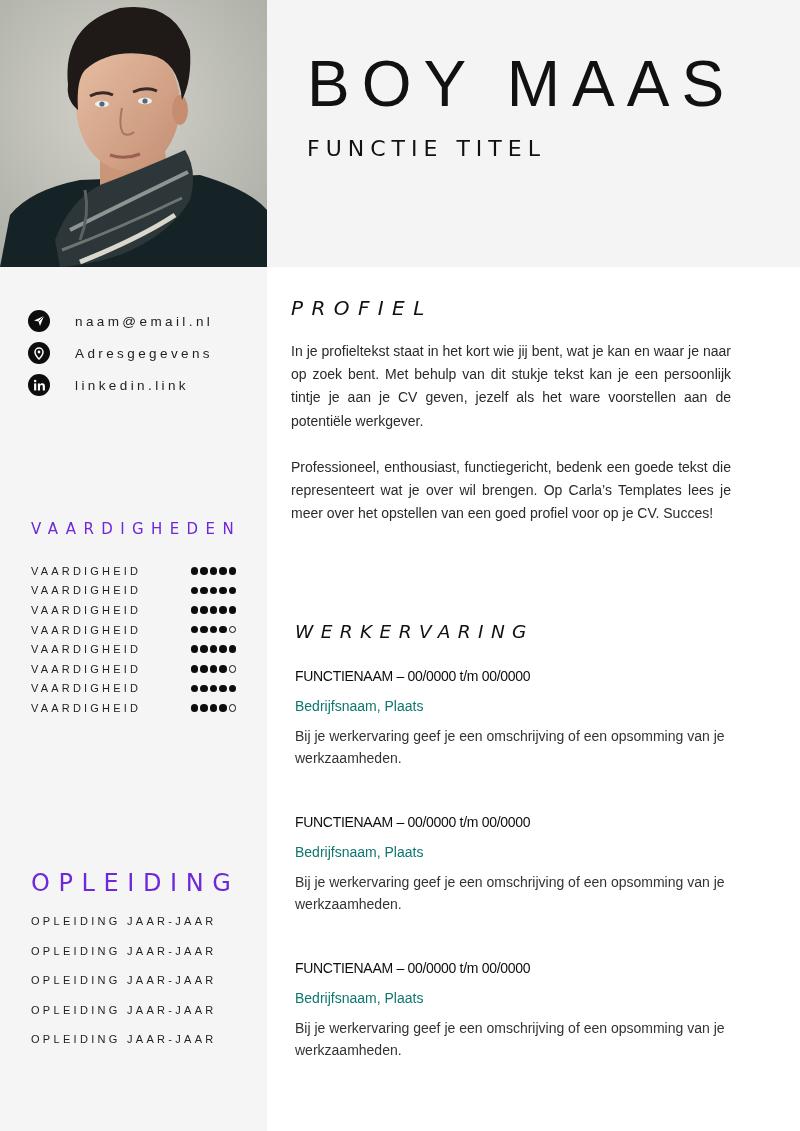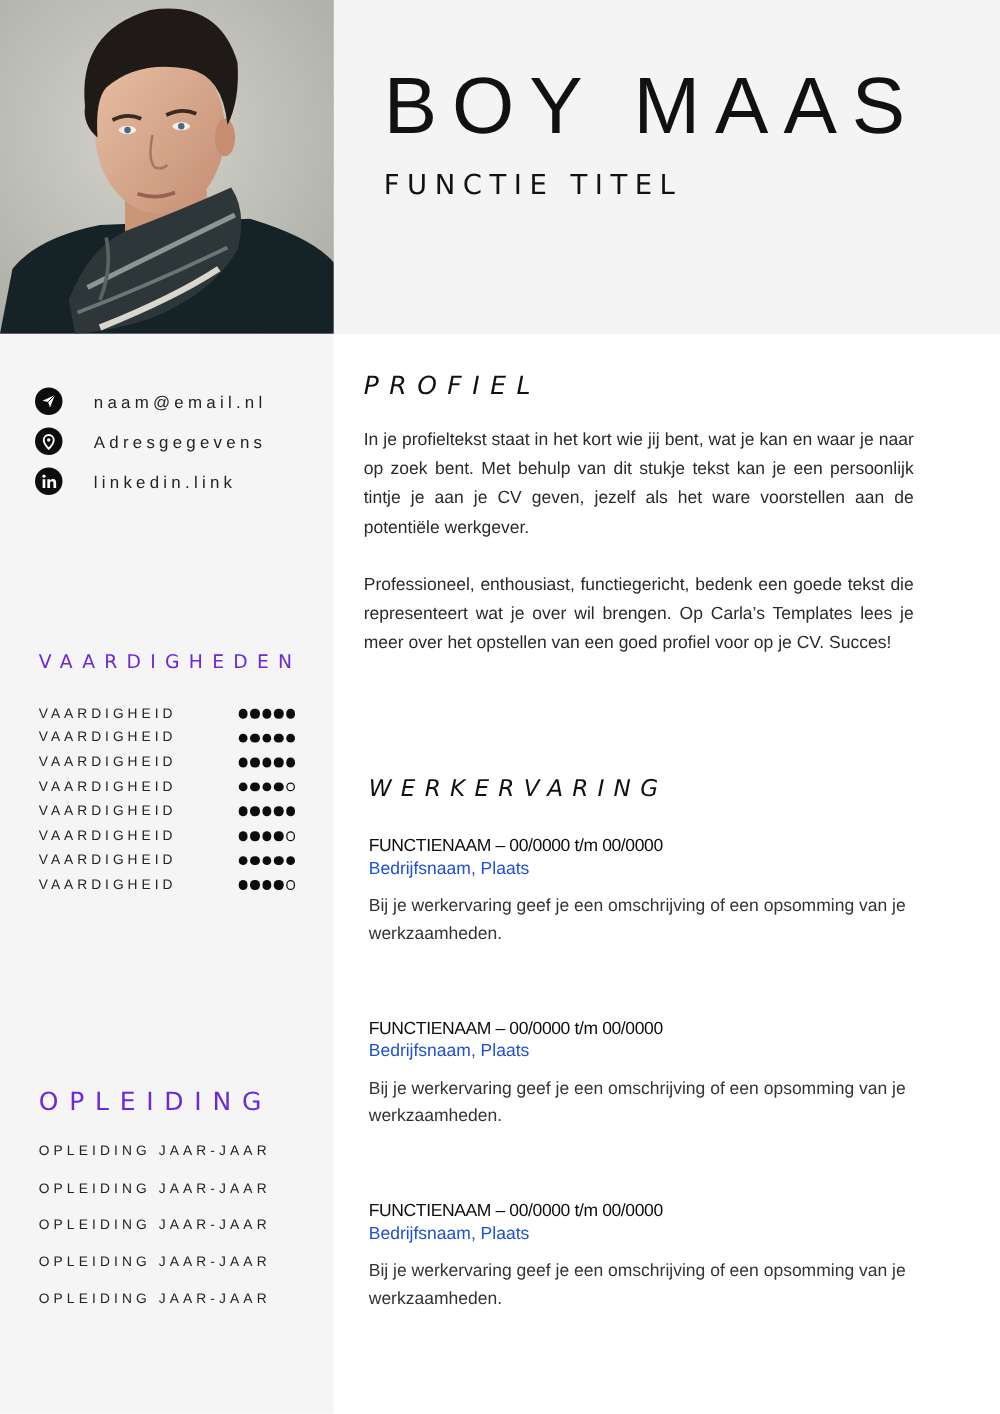--- a/index.html
+++ b/index.html
@@ -16,21 +16,21 @@
   .name { position:absolute; left:307px; top:46px; font-size:64px; letter-spacing:12px; color:#111; font-family:Liberation Sans, sans-serif; font-weight:300; line-height:76px; white-space:nowrap; }
   .job-title { position:absolute; left:307px; top:134px; font-size:22px; letter-spacing:6px; color:#111; font-family:"DejaVu Sans", sans-serif; line-height:30px; white-space:nowrap; }
 
   .contact { position:absolute; left:28px; top:305px; }
   .contact-row { display:flex; align-items:center; height:32px; }
   .contact-icon { width:22px; height:22px; border-radius:50%; background:#0d0d0d; display:flex; align-items:center; justify-content:center; flex:none; }
   .contact-text { margin-left:25px; font-size:13.5px; letter-spacing:3.4px; color:#222; white-space:nowrap; }
 
   .side-heading { position:absolute; left:31px; font-family:"DejaVu Sans", sans-serif; color:#6d28d9; white-space:nowrap; }
   .skills-heading { top:520px; font-size:15px; letter-spacing:7.4px; }
-  .edu-heading { top:869px; font-size:20px; letter-spacing:8.6px; }
+  .edu-heading { top:869px; font-size:24px; letter-spacing:8.6px; }
 
   .skills { position:absolute; left:31px; top:561px; width:205px; }
   .skill-row { display:flex; justify-content:space-between; align-items:center; height:19.6px; }
   .skill-label { font-size:11px; letter-spacing:3.2px; color:#222; }
   .dots { display:flex; gap:2px; }
   .dot { width:7.5px; height:7.5px; border-radius:50%; background:#0d0d0d; box-sizing:border-box; }
   .dot.empty { background:transparent; border:1.2px solid #0d0d0d; }
 
   .edu-list { position:absolute; left:31px; top:912px; }
   .edu-item { font-size:11px; letter-spacing:3.3px; color:#222; height:29.6px; line-height:18px; white-space:nowrap; }
@@ -38,21 +38,21 @@
   .main-heading { position:absolute; font-family:"DejaVu Sans", sans-serif; color:#111; white-space:nowrap;font-style:italic; }
   .profile-heading { left:291px; top:296px; font-size:20px; letter-spacing:8.4px; }
   .work-heading { left:295px; top:621px; font-size:18.5px; letter-spacing:7.4px; }
 
   .profile-text { position:absolute; left:291px; top:340px; width:440px; font-size:14px; line-height:23.2px; color:#2a2a2a; text-align:justify; }
   .profile-text p { margin:0; }
   .profile-text p + p { margin-top:23.2px; }
 
   .job { position:absolute; left:295px; width:450px; }
   .job-heading { font-size:14px; color:#0d0d0d; line-height:18px; letter-spacing:-0.3px; }
-  .job-company { font-size:14px; color:#1d4ed8; line-height:18px; }
+  .job-company { font-size:14px; color:#0f766e; margin-top:12px; line-height:18px; }
   .job-desc { font-size:14px; color:#333; margin-top:11px; line-height:21.5px; width:448px; }
 </style>
 </head>
 <body>
 
 <div class="sidebar-bg"></div>
 <div class="header-bg"></div>
 
 <div class="photo" title="Portrait photo of man with dark hair wearing a striped scarf and dark jacket">
   <svg width="267" height="267" viewBox="0 0 267 267">

